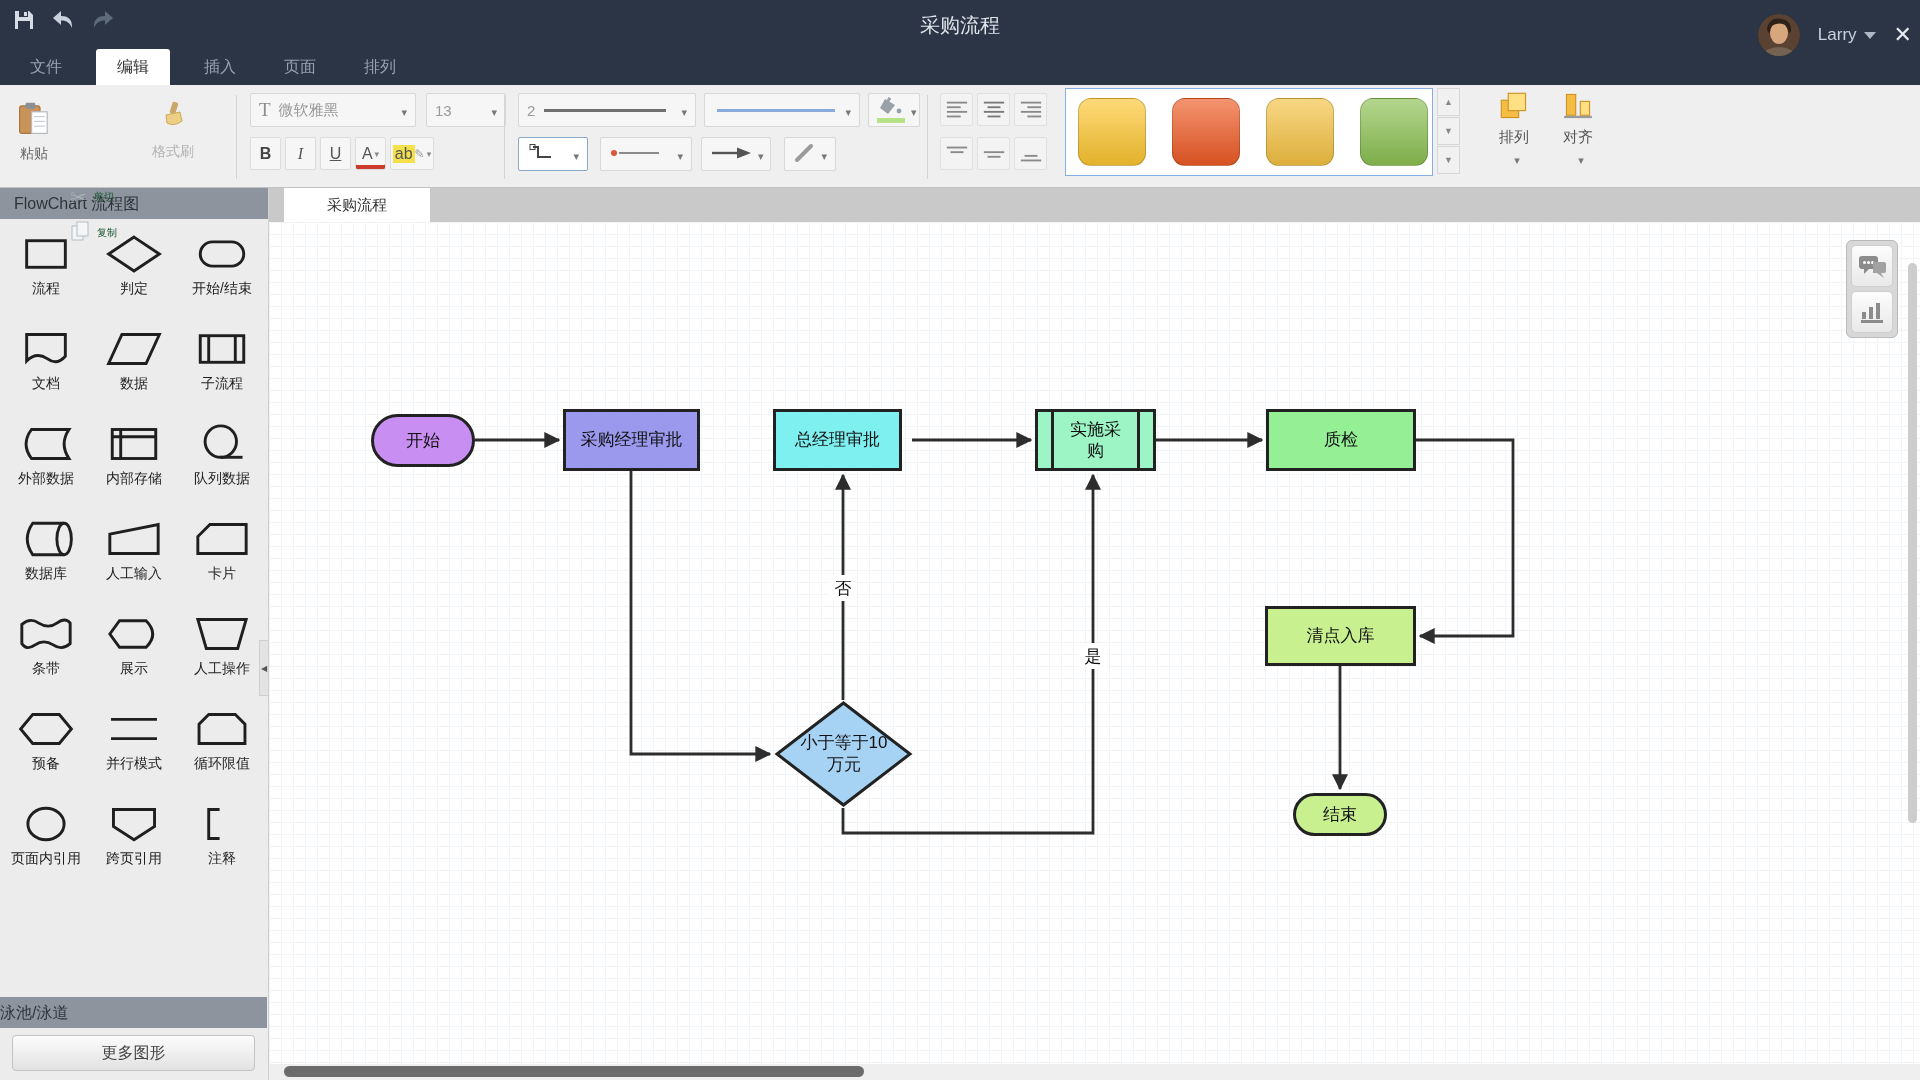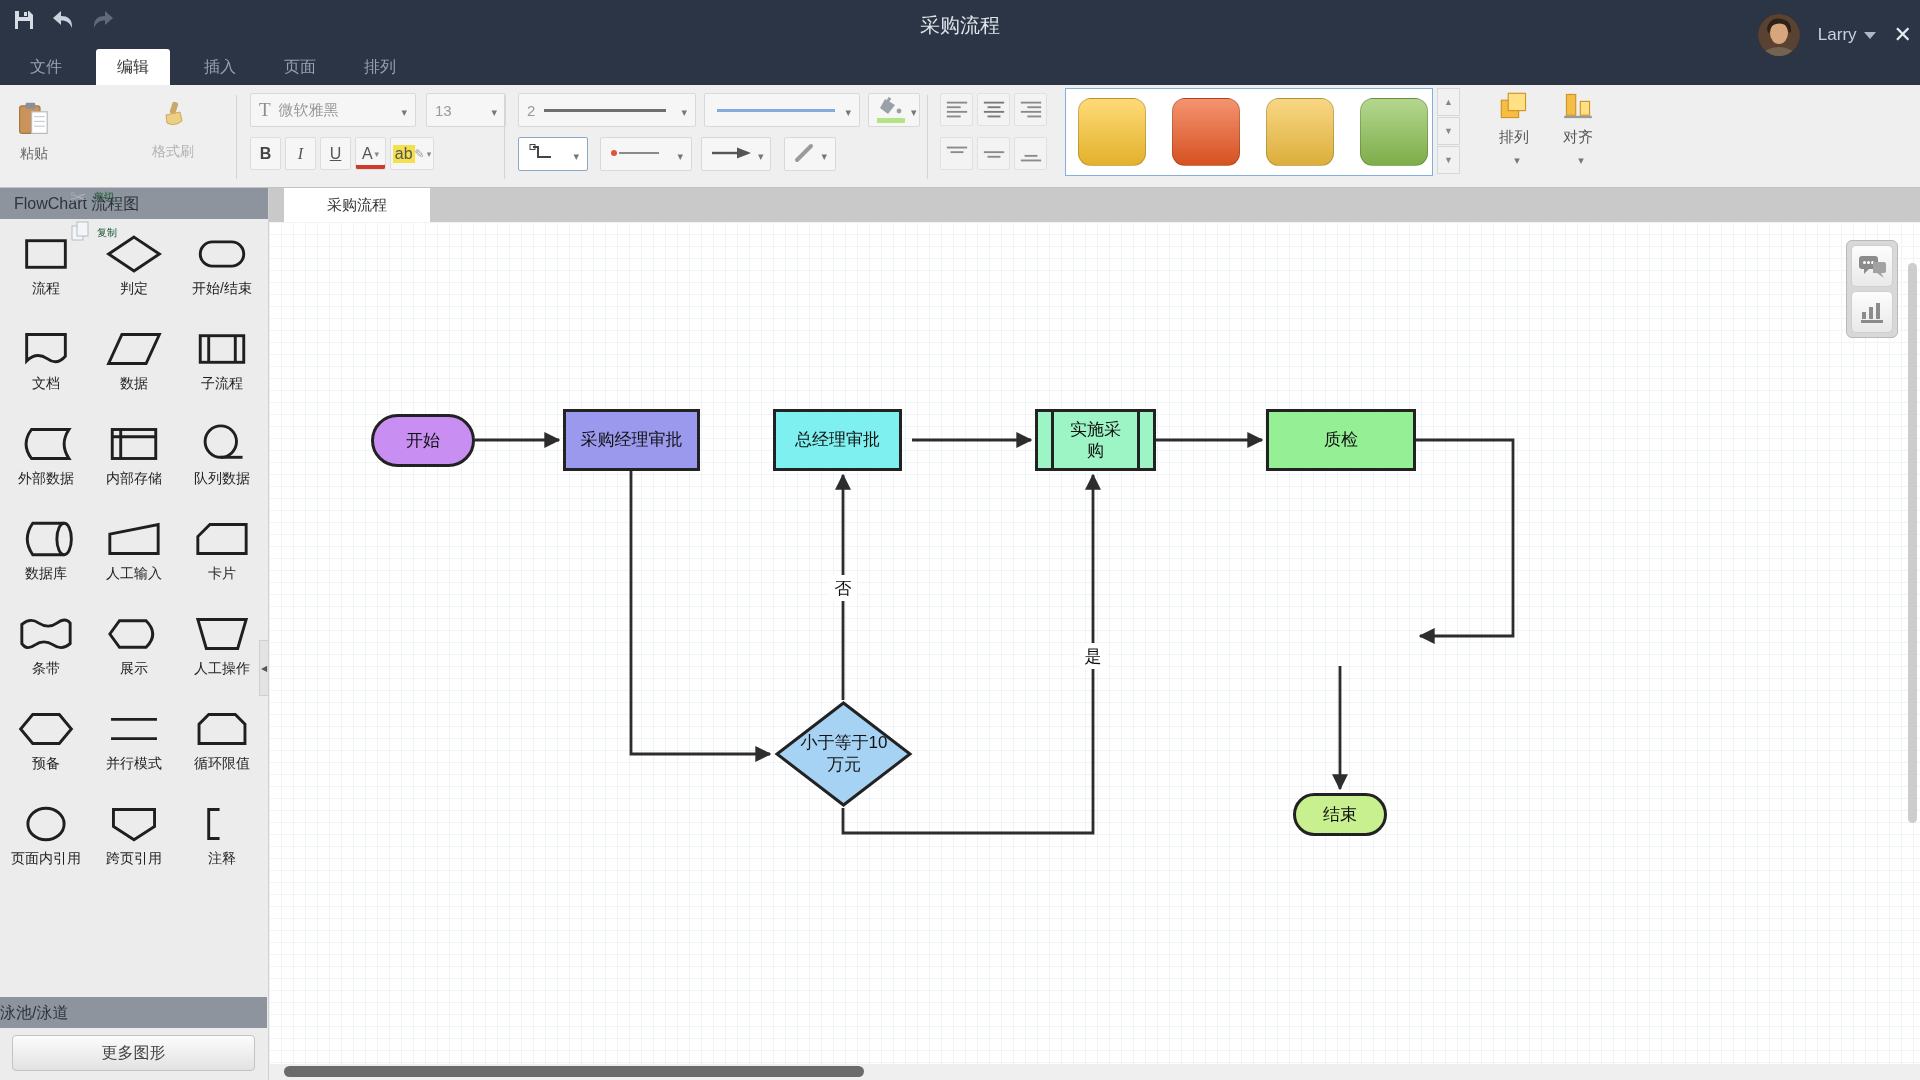--- a/index.html
+++ b/index.html
@@ -495,20 +495,23 @@
         <span>总经理审批</span>
       </div>
     <div class="node predef" style="left: 766px; top: 187px; width: 121px; height: 62px; background-color: rgb(157, 245, 197);">
       <div class="bar" style="left:13px;"></div>
       <div class="bar" style="right:13px;"></div>
       <span style="width:60px;">实施采购</span>
     </div>
     <div class="node" style="left: 997px; top: 187px; width: 150px; height: 62px; background-color: rgb(149, 239, 149);">
         <span>质检</span>
       </div>
+    <div class="node" style="left: 996px; top: 384px; width: 151px; height: 60px; background-color: rgb(200, 240, 143);">
+        <span>清点入库</span>
+      </div>
     <div class="node stadium" style="left: 1024px; top: 571px; width: 94px; height: 43px; background-color: rgb(200, 240, 143);">
         <span>结束</span>
       </div>
 
     <div class="diamond-label" style="left:525px; top:492px; width:100px; height:80px;">小于等于10万元</div>
     <div class="edge-label" style="left:560px; top:353px;">否</div>
     <div class="edge-label" style="left:810px; top:421px;">是</div>
   </div>
 
   <div class="float-panel">

